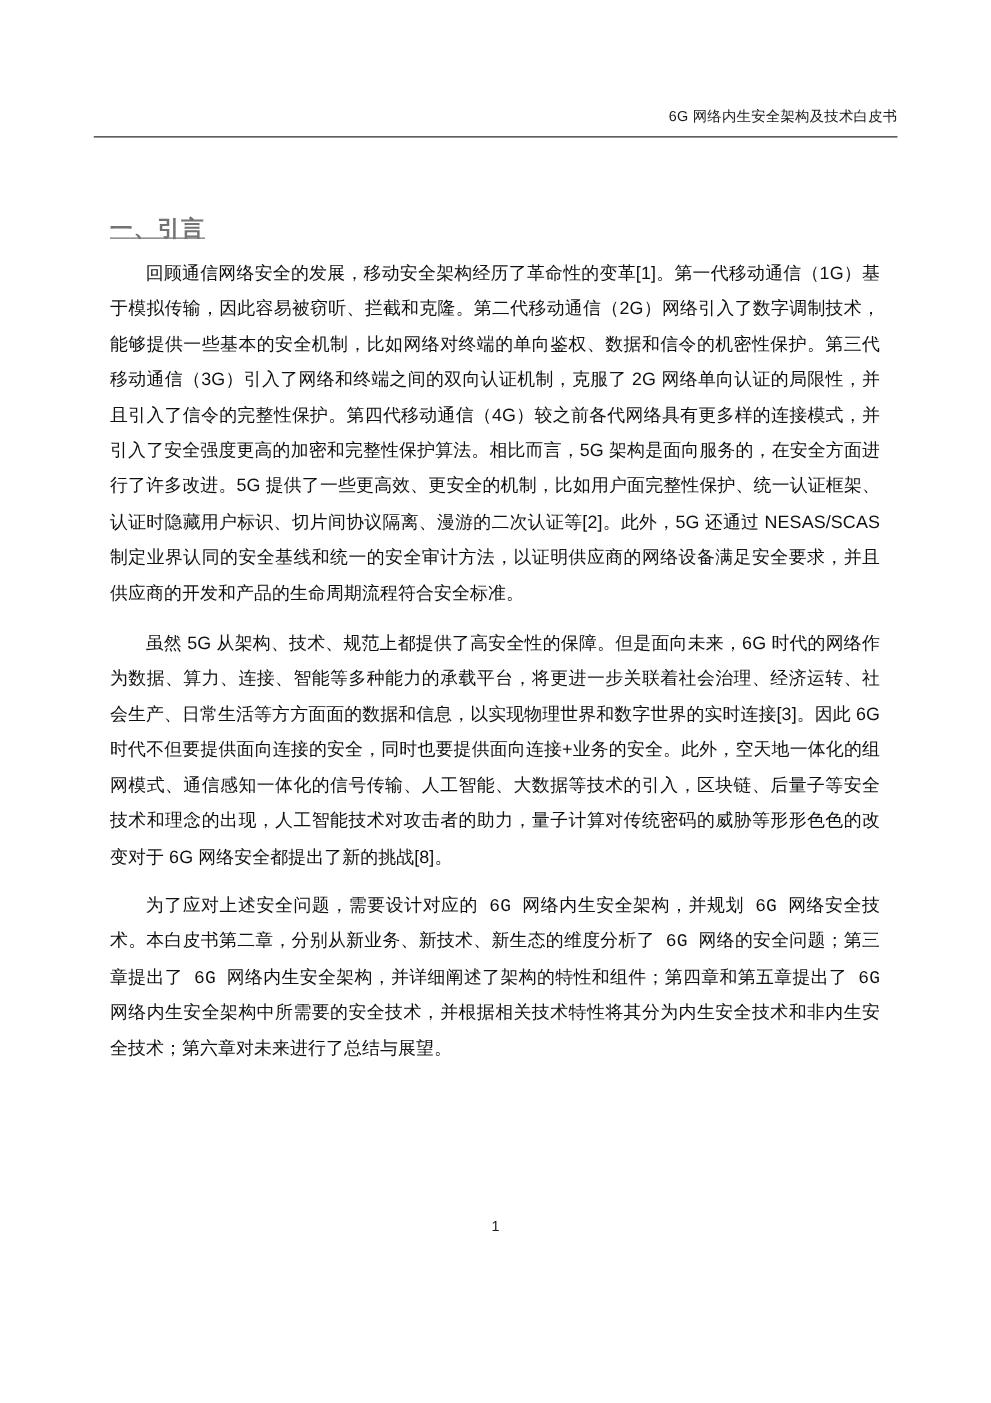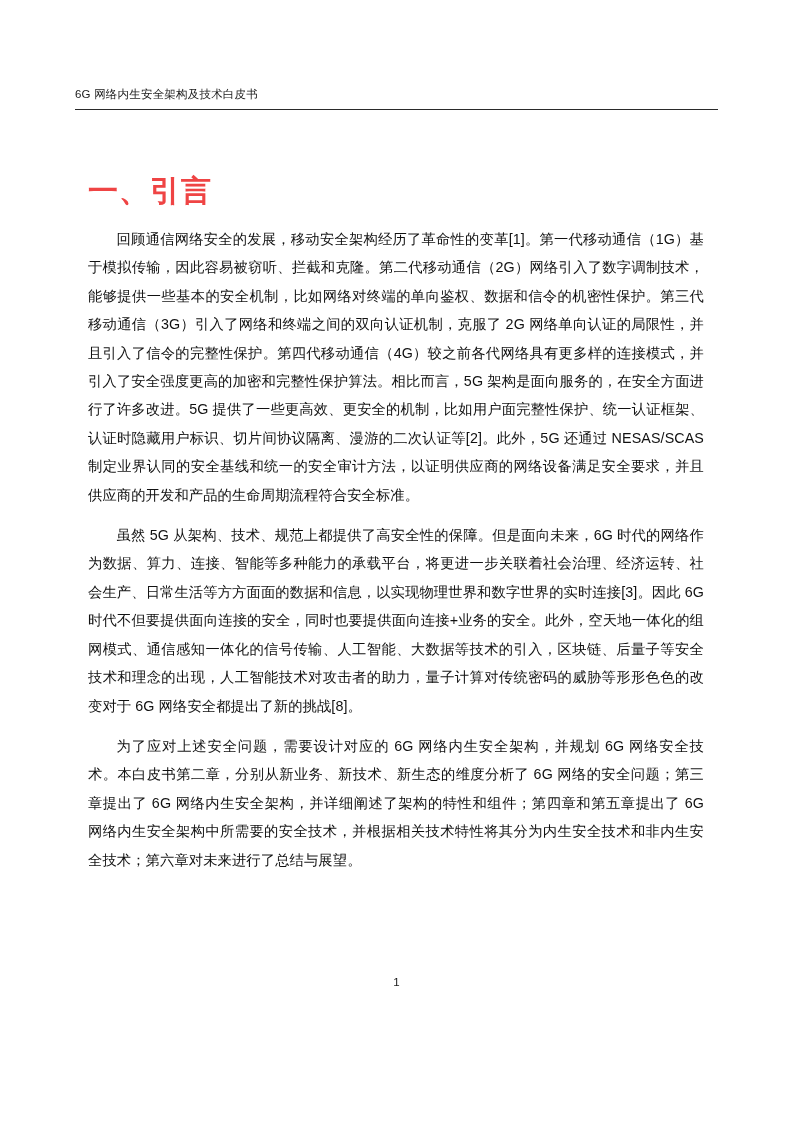--- a/index.html
+++ b/index.html
@@ -25,66 +25,66 @@
   }
 
   
   .header-block {
     position: absolute;
     left: 75px;
     top: 86px;
     width: 643px;
   }
   .header-text {
-    text-align: left;
+    text-align: right;
     font-size: 11.5px;
     line-height: 16px;
     color: #1a1a1a;
     letter-spacing: 0.2px;
     white-space: nowrap;
   }
   .header-rule {
     margin-top: 7px;
     border-top: 1.1px solid #2a2a2a;
     width: 643px;
     height: 0;
   }
 
   
   .section-heading {
     position: absolute;
     left: 88px;
     top: 154px;
-    font-size: 30px;
+    font-size: 18px;
     line-height: 34px;
     font-weight: bold;
-    color: #ef4444;
+    color: #737373;
     letter-spacing: 1px;
+    text-decoration: underline;
   }
 
   
   .body-area {
     position: absolute;
     left: 88px;
     top: 205px;
     width: 616px;
-    margin-top: 20px;
   }
   .para {
     font-size: 14.3px;
     line-height: 28.4px;
     text-align: justify;
     text-justify: inter-ideograph;
     text-indent: 2em;
     color: #111111;
     margin: 0 0 12px 0;
     letter-spacing: 0.1px;
     word-break: break-all;
   }
-  .para:last-child { margin-bottom: 0; }
+  .para:last-child { margin-bottom: 0; font-family: Liberation Mono, monospace; }
 
   
   .page-number {
     position: absolute;
     left: 0;
     top: 975px;
     width: 793px;
     text-align: center;
     font-size: 11.5px;
     line-height: 14px;

